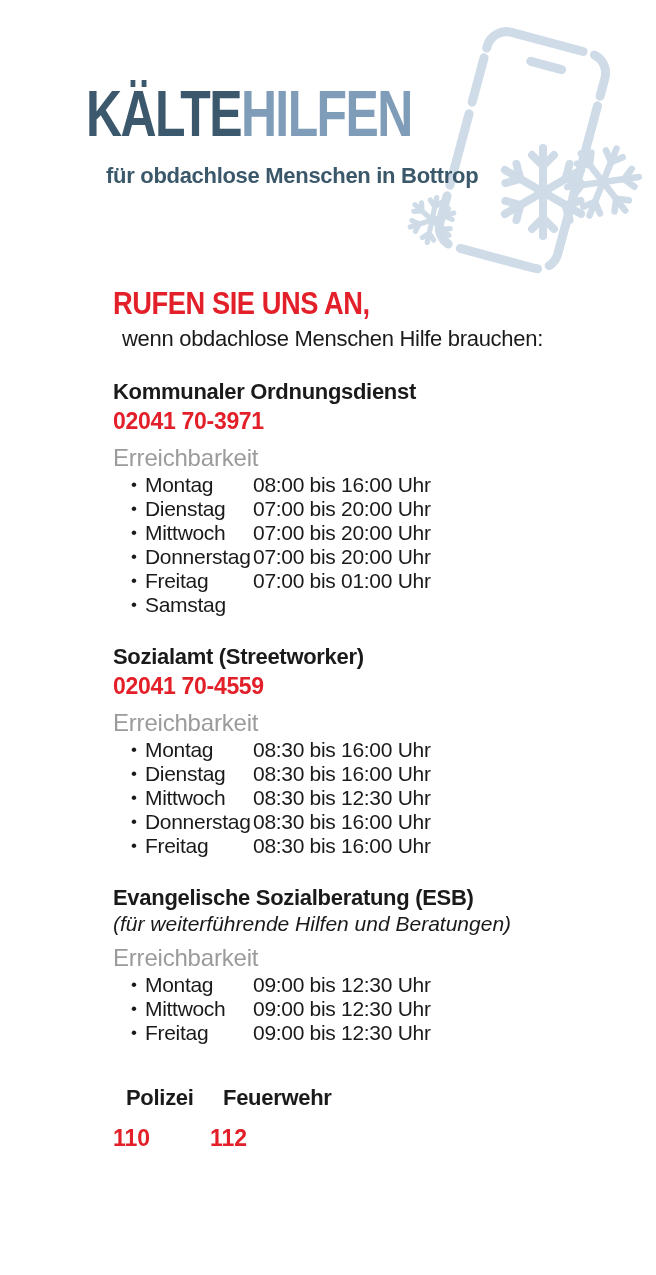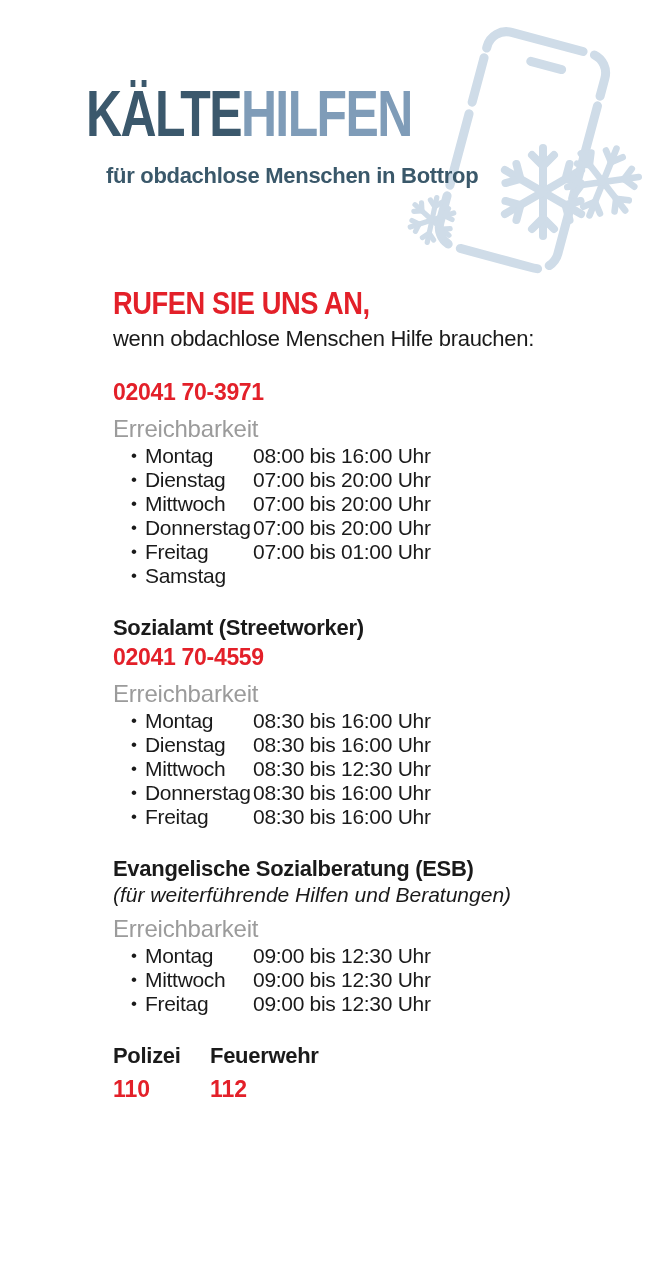--- a/index.html
+++ b/index.html
@@ -19,35 +19,35 @@
   .logo-subtitle{
     position:absolute;left:106px;top:163px;
     font-weight:bold;font-size:22px;color:#3a586a;letter-spacing:-0.3px;
   }
   
   .content{position:absolute;left:113px;top:286px;width:480px;}
   .headline{
     margin:0;color:#e32029;font-weight:bold;font-size:31px;line-height:36px;
     letter-spacing:-0.5px;transform:scaleX(0.88);transform-origin:0 50%;white-space:nowrap;
   }
-  .subline{margin:4px 0 0 0;font-size:22px;line-height:26px;letter-spacing:-0.3px;}
+  .subline{margin:4px 0 0 9px;font-size:22px;line-height:26px;letter-spacing:-0.3px;}
   .section{margin-top:26px;}
   .section-title{margin:0;font-size:22px;line-height:27px;font-weight:bold;letter-spacing:-0.3px;}
   .section-phone{margin:2px 0 0 0;font-size:23px;line-height:29px;font-weight:bold;color:#e32029;letter-spacing:-0.3px;}
   .section-note{margin:0;font-size:21px;line-height:25px;font-style:italic;}
   .avail-label{margin:10px 0 0 0;font-size:24px;line-height:24px;color:#9b9b9b;letter-spacing:-0.2px;}
   .hours{list-style:none;margin:3px 0 0 0;padding:0;}
   .hours li{display:flex;font-size:21px;line-height:24px;letter-spacing:-0.3px;}
   .hours .bullet{width:14px;margin-left:18px;font-size:17px;line-height:24px;}
   .hours .day{width:108px;}
   .hours .time{flex:1;}
   
   .emergency{display:flex;margin-top:26px;}
   .em-item{width:97px;}
-  .em-label{margin:0;font-size:22px;line-height:27px;font-weight:bold;letter-spacing:-0.3px;}
+  .em-label{margin:13px;font-size:22px;line-height:27px;font-weight:bold;letter-spacing:-0.3px;}
   .em-number{margin:6px 0 0 0;font-size:23px;line-height:29px;font-weight:bold;color:#e32029;}
 </style>
 </head>
 <body>
 
 <div class="page">
 
   <svg class="phone-art" viewBox="0 0 266 252" fill="none" xmlns="http://www.w3.org/2000/svg">
     <defs>
       <g id="spoke" stroke="#cfdce8" stroke-linecap="round" fill="none">
@@ -85,20 +85,21 @@
     <span class="logo-dark">KÄLTE</span><span class="logo-light">HILFEN</span>
   </div>
   <div class="logo-subtitle">für obdachlose Menschen in Bottrop</div>
 
   <div class="content">
 
     <h1 class="headline">RUFEN SIE UNS AN,</h1>
     <p class="subline">wenn obdachlose Menschen Hilfe brauchen:</p>
 
     <div class="section">
+      <h2 class="section-title">Kommunaler Ordnungsdienst</h2>
       <p class="section-phone">02041 70-3971</p>
       <p class="avail-label">Erreichbarkeit</p>
       <ul class="hours">
         <li>
             <span class="bullet">•</span>
             <span class="day">Montag</span>
             <span class="time">08:00 bis 16:00 Uhr</span>
           </li>
         <li>
             <span class="bullet">•</span>

